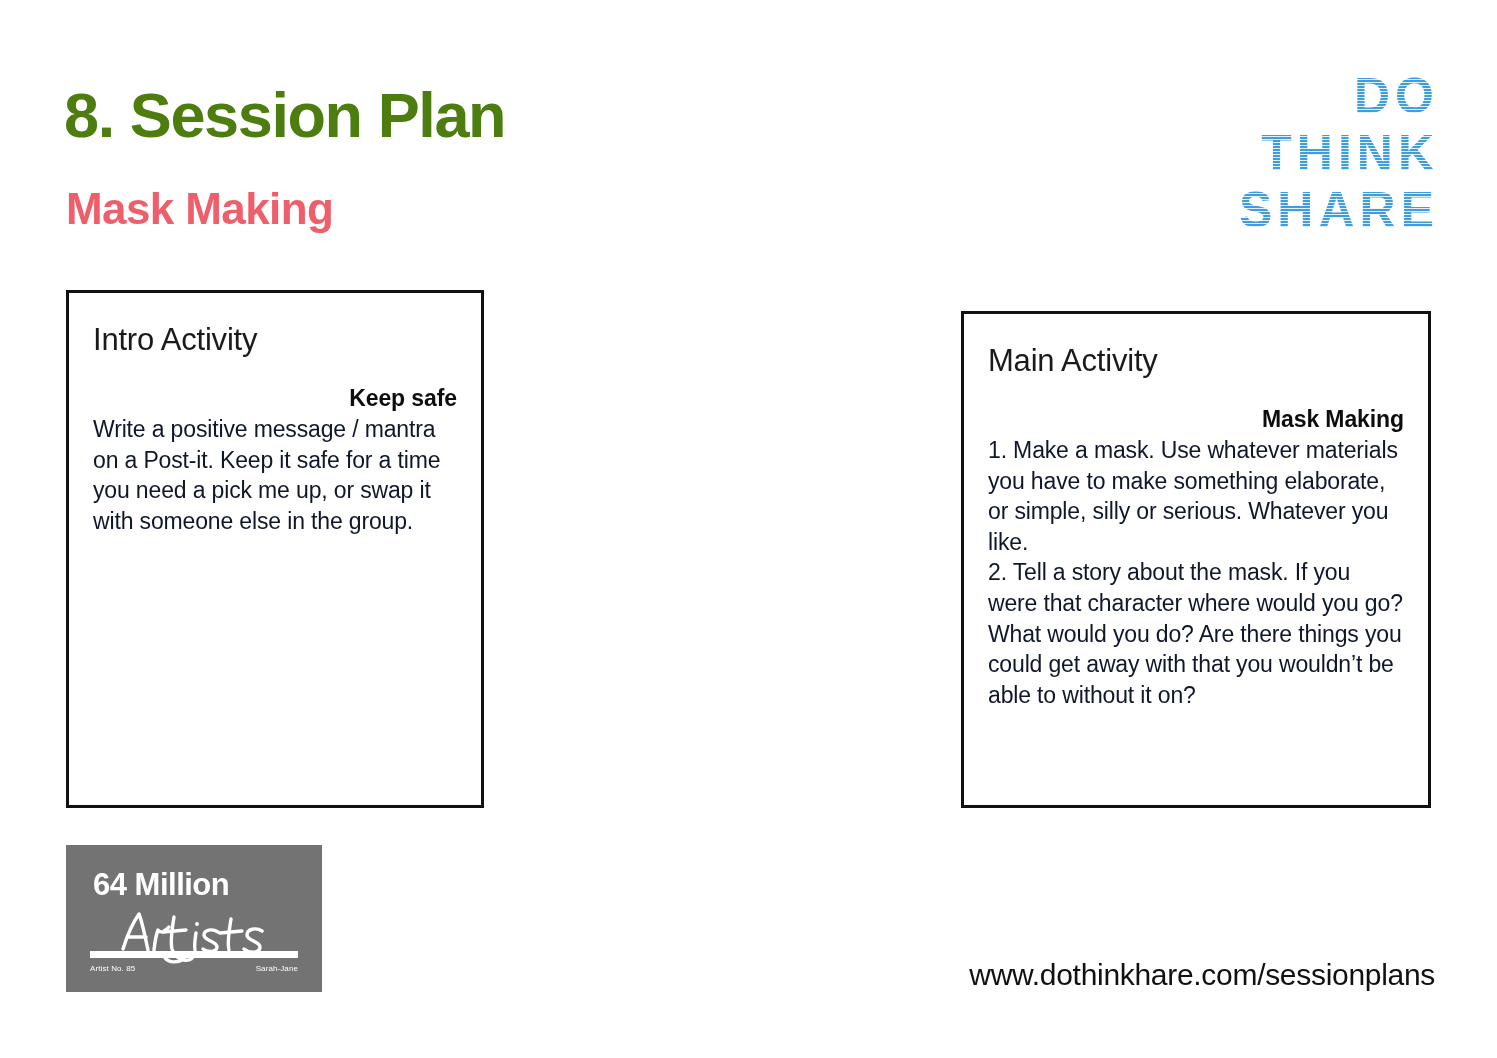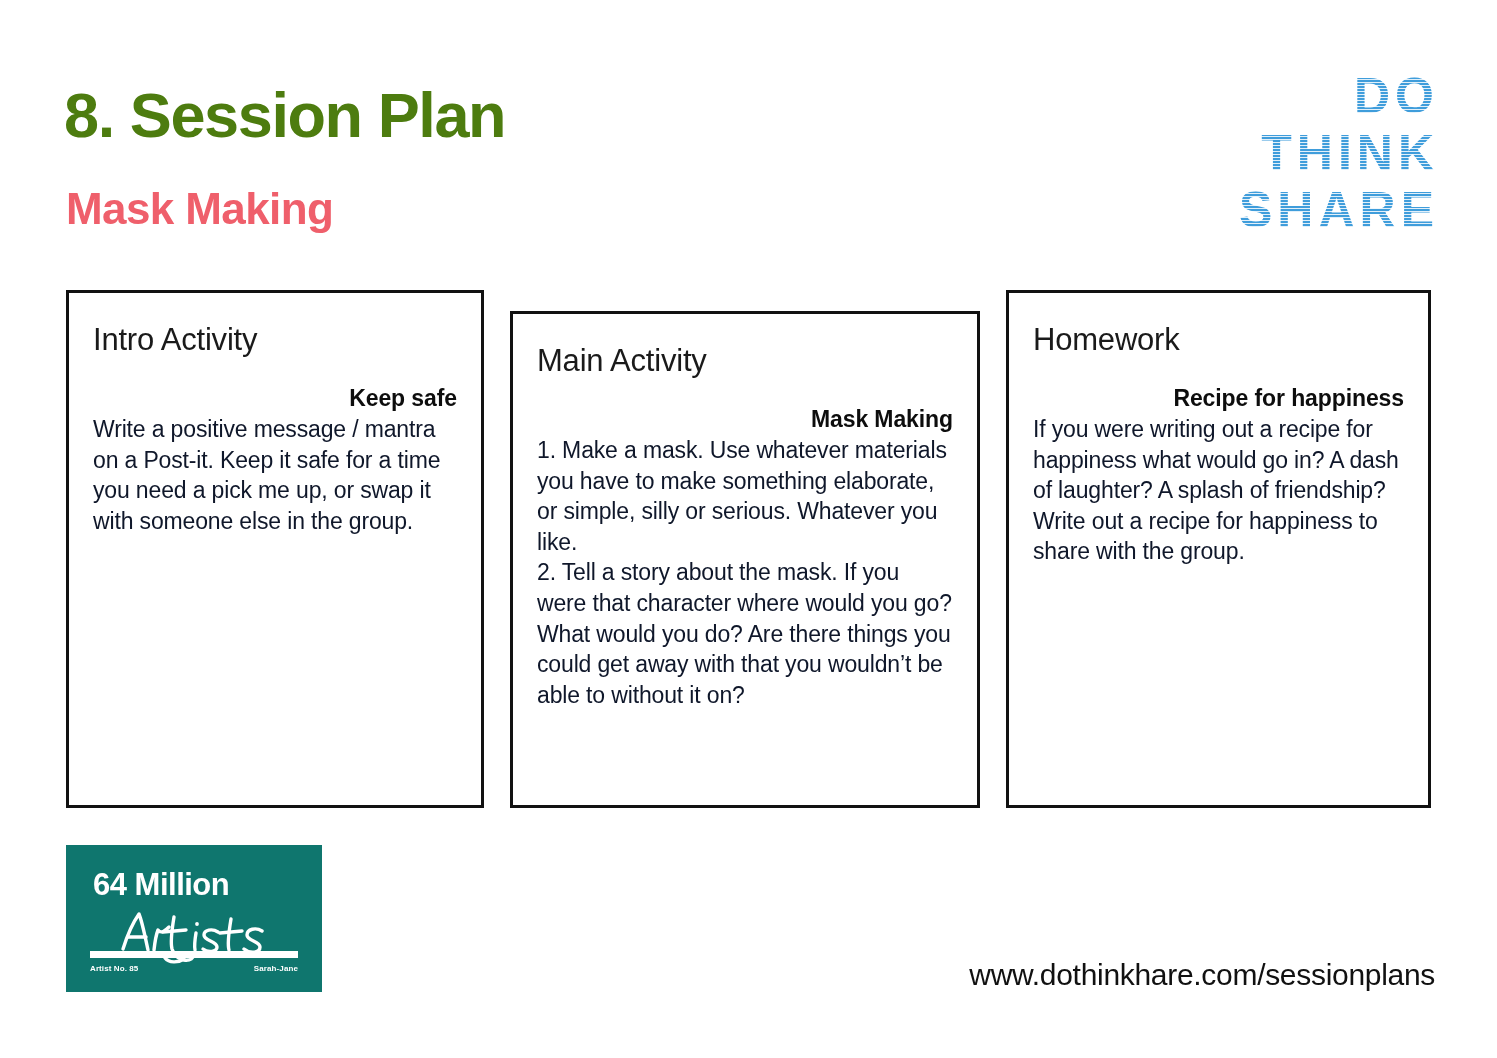--- a/index.html
+++ b/index.html
@@ -118,21 +118,21 @@
     white-space: pre-line;
   }
 
   
   .badge {
     position: absolute;
     left: 66px;
     top: 845px;
     width: 256px;
     height: 147px;
-    background: #0f766e;
+    background: #737373;
     color: #ffffff;
     overflow: hidden;
   }
   .badge-title {
     position: absolute;
     left: 27px;
     top: 22px;
     font-size: 31px;
     font-weight: 700;
     letter-spacing: -0.5px;
@@ -154,21 +154,21 @@
     background: #ffffff;
   }
   .badge-foot {
     position: absolute;
     left: 24px;
     right: 24px;
     top: 119px;
     display: flex;
     justify-content: space-between;
     font-size: 8px;
-    font-weight: 700;
+    font-weight: 400;
     letter-spacing: 0.1px;
     color: #ffffff;
     white-space: nowrap;
   }
 
   
   .footer-url {
     position: absolute;
     right: 62px;
     top: 958px;
@@ -210,25 +210,20 @@
     <div class="panel-body">Write a positive message / mantra on a Post-it. Keep it safe for a time you need a pick me up, or swap it with someone else in the group.</div>
   </section>
 
   <section class="panel panel-2">
     <div class="panel-heading">Main Activity</div>
     <div class="panel-subheading">Mask Making</div>
     <div class="panel-body">1. Make a mask. Use whatever materials you have to make something elaborate, or simple, silly or serious. Whatever you like.
 2. Tell a story about the mask. If you were that character where would you go? What would you do? Are there things you could get away with that you wouldn’t be able to without it on?</div>
   </section>
 
-  <section class="panel panel-3">
-    <div class="panel-heading">Homework</div>
-    <div class="panel-subheading">Recipe for happiness</div>
-    <div class="panel-body">If you were writing out a recipe for happiness what would go in? A dash of laughter? A splash of friendship? Write out a recipe for happiness to share with the group.</div>
-  </section>
 
 </div>
 
 <div class="badge">
   <div class="badge-title">64 Million</div>
 
   <div class="badge-script">
     <svg viewBox="0 0 256 62" width="256" height="62" aria-hidden="true">
       <g fill="none" stroke="#ffffff" stroke-width="3.4" stroke-linecap="round" stroke-linejoin="round">
 

